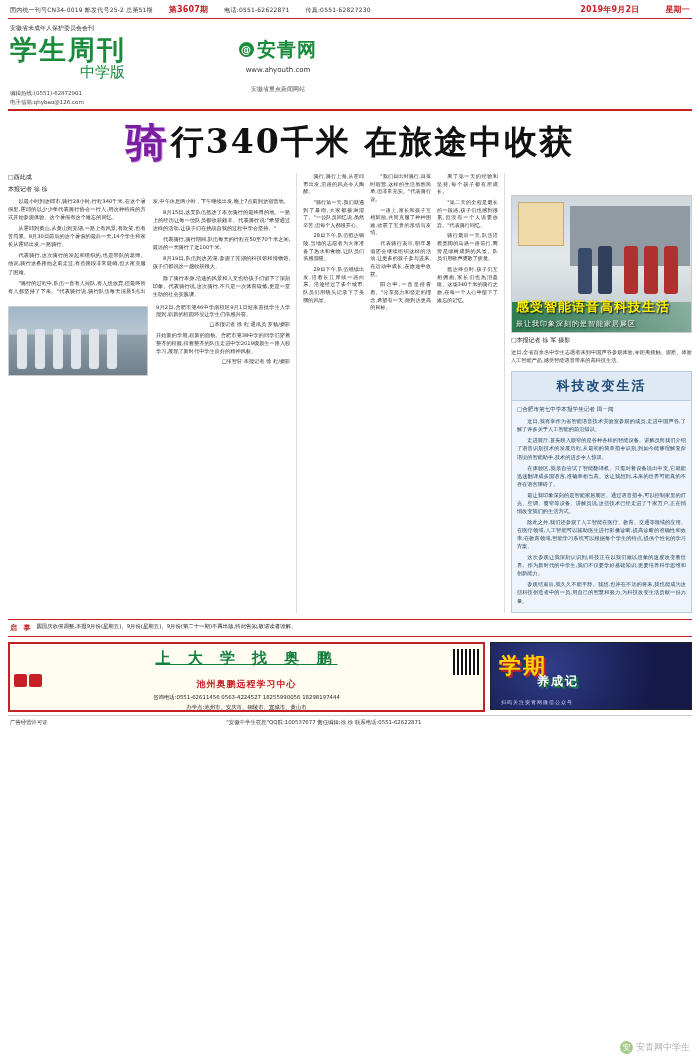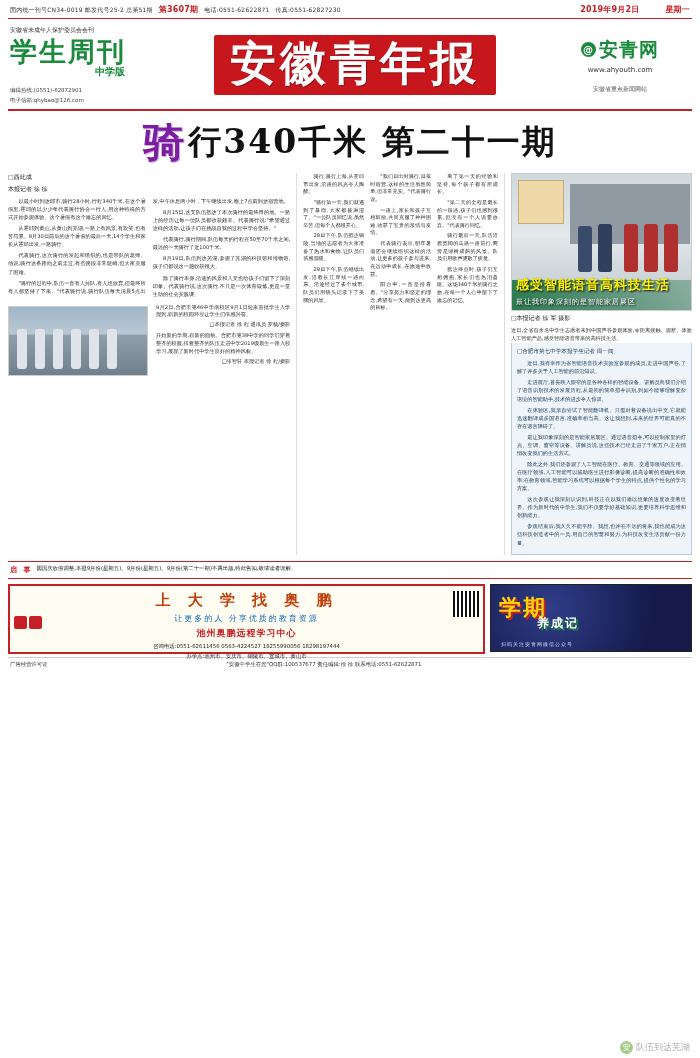--- a/index.html
+++ b/index.html
@@ -18,38 +18,38 @@
     background:#ffffff;
   }
   
   .topbar{
     display:flex;align-items:center;justify-content:space-between;
     font-size:6px;color:#333;
     border-bottom:1px solid #c62026;
     padding:4px 2px 3px 2px;
     letter-spacing:.2px;
   }
-  .topbar .left{display:flex;gap:6px;align-items:baseline;}
+  .topbar .left{display:flex;gap:16px;align-items:baseline;}
   .topbar .issue{color:#c62026;font-weight:bold;font-size:8px;}
   .topbar .right{display:flex;gap:26px;align-items:baseline;color:#c62026;font-weight:bold;font-size:8px;}
   
   .masthead{
     display:flex;align-items:center;justify-content:flex-start;
     padding:6px 2px 4px 2px;
     border-bottom:2px solid #c62026;
     height:92px;box-sizing:border-box;gap:48px;
   }
   .mh-left{width:150px;}
   .mh-left .supervisor{font-size:6px;color:#333;margin-bottom:3px;}
   .mh-left .weekly{
     color:#1a8a3c;font-size:27px;font-weight:bold;letter-spacing:2px;
     font-family:"DejaVu Sans","Liberation Sans",sans-serif;
     line-height:1;
   }
-  .mh-left .edition{font-size:10px;color:#1a8a3c;text-align:right;width:115px;margin-top:0;font-weight:bold;}
+  .mh-left .edition{font-size:15px;color:#1a8a3c;text-align:right;width:115px;margin-top:0;}
   .mh-left .contact{font-size:5.5px;color:#444;margin-top:7px;line-height:1.5;}
   .mh-center{
     flex:1;display:flex;align-items:center;justify-content:center;
   }
   .mh-title{
     background:#c8161d;color:#fff;
     font-size:46px;font-weight:bold;letter-spacing:4px;
     padding:4px 16px 8px 16px;
     line-height:1.05;
     font-family:"DejaVu Serif","Liberation Serif",serif;
@@ -95,21 +95,21 @@
     font-size:5.2px;line-height:1.55;text-align:justify;color:#2b2b2b;
   }
   .story3{
     column-count:3;column-gap:6px;
     font-size:5.1px;line-height:1.5;text-align:justify;color:#2b2b2b;
   }
   .story p{margin:0 0 3px 0;text-indent:2em;}
   .story3 p{margin:0 0 3px 0;text-indent:2em;}
   
   .photo{
-    position:relative;border:1px solid #ccc;overflow:hidden;
+    position:relative;border:1px solid #ccc;overflow:hidden;margin-top:22px;
   }
   .photo .caption-tag{
     position:absolute;left:5px;bottom:4px;
     color:#fff;font-size:12px;font-weight:bold;letter-spacing:2px;
     text-shadow:1px 1px 2px rgba(0,0,0,.8);
   }
   .school-photo{
     height:165px;margin-top:5px;
     background:
       linear-gradient(180deg,#b8d8ee 0%,#cfe5f4 26%,#cfe5f4 32%,#e7e4dc 33%,#e0ddd4 52%,#3f7f4a 53%,#4e8c55 62%,#c0653f 63%,#cf7248 86%,#b9603c 100%);
@@ -162,24 +162,24 @@
     margin-top:6px;padding:3px 2px;font-size:5.4px;color:#222;
     display:flex;gap:4px;align-items:flex-start;
   }
   .notice .tag{color:#c62026;font-weight:bold;font-size:7px;letter-spacing:2px;}
   
   .ads{display:flex;gap:5px;margin-top:5px;align-items:stretch;}
   .ad1{
     flex:1;border:2px solid #c62026;background:#fffdf2;position:relative;height:66px;
   }
   .ad1 .title{
-    text-align:center;color:#c2410c;font-weight:bold;font-size:15px;letter-spacing:6px;padding-top:5px;
+    text-align:center;color:#15803d;font-weight:bold;font-size:15px;letter-spacing:6px;padding-top:5px;text-decoration:underline;
   }
   .ad1 .sub{text-align:center;color:#0a66b3;font-size:8px;margin-top:3px;letter-spacing:2px;}
-  .ad1 .line{text-align:center;color:#c62026;font-size:9px;margin-top:3px;font-weight:bold;letter-spacing:1px;}
+  .ad1 .line{text-align:center;color:#c62026;font-size:9px;margin-top:10px;font-weight:bold;letter-spacing:1px;}
   .ad1 .tel{text-align:center;color:#222;font-size:5.4px;margin-top:3px;}
   .ad1 .qr{position:absolute;right:4px;top:5px;width:26px;height:26px;background:
      repeating-linear-gradient(90deg,#111 0 2px,#fff 2px 4px),
      repeating-linear-gradient(0deg,#111 0 2px,transparent 2px 4px);}
   .ad1 .badges{position:absolute;left:4px;top:30px;display:flex;gap:2px;}
   .badge{width:13px;height:13px;border-radius:2px;background:#c62026;}
   .ad2{
     width:200px;border:1px solid #222;height:66px;position:relative;
     background:radial-gradient(circle at 30% 35%,#2f3d88 0%,#151a4a 70%);
     overflow:hidden;
@@ -219,36 +219,33 @@
   </div>
 
   <div class="masthead">
     <div class="mh-left">
       <div class="supervisor">安徽省未成年人保护委员会会刊</div>
       <div class="weekly">学生周刊</div>
       <div class="edition">中学版</div>
       <div class="contact">编辑热线:(0551)-62872901</div>
       <div class="contact" style="margin-top:1px">电子信箱:qhybao@126.com</div>
     </div>
-    <div class="mh-center">
-      <div class="mh-title">安徽青年报</div>
-    </div>
     <div class="mh-right">
       <div class="logo">
         <span class="at">@</span>
         <span>安青网</span>
       </div>
       <div class="url">www.ahyouth.com</div>
       <div class="sub">安徽省重点新闻网站</div>
     </div>
   </div>
 
   <div class="headline">
     <span class="big">骑</span>
-    <span class="rest">行340千米 第二十一期</span>
+    <span class="rest">行340千米 在旅途中收获</span>
   </div>
 
   <div class="content">
 
     <div class="col-left">
       <div class="byline">□西此成</div>
       <div class="byline">本报记者  徐  徐</div>
 
       <div class="story">
         <p>以最小时到达郎市,骑行28小时,行程340千米,在这个暑假里,霍邱的以少少年代表骑行协会一行人,用这种特殊的方式开始参观体验。这个暑假有这个难忘的回忆。</p>
@@ -311,20 +308,21 @@
         <div class="person" style="left:112px;top:50px;width:14px;height:48px;background:#b03030;"></div>
         <div class="person" style="left:132px;top:50px;width:14px;height:48px;background:#b03030;"></div>
         <div class="person" style="left:152px;top:50px;width:14px;height:48px;background:#b03030;"></div>
         <div class="green-strip"></div>
         <div class="overlay-title">感受智能语音高科技生活</div>
         <div class="overlay-sub">最让我印象深刻的是智能家居展区</div>
       </div>
       <div class="byline" style="margin-top:3px">□本报记者  徐  军  摄影</div>
       <div class="cap-text">近日,全省百余名中学生志愿者来到中国声谷参观体验,零距离接触、观察、体验人工智能产品,感受智能语音带来的高科技生活。</div>
 
+      <div class="box-head">科技改变生活</div>
       <div class="box-body">
         <div class="box-sub">□合肥市第七中学本报学生记者  周一闻</div>
         <p>近日,我有幸作为省智能语音技术实验室参观的成员,走进中国声谷,了解了许多关于人工智能的前沿知识。</p>
         <p>走进展厅,首先映入眼帘的是各种各样的智能设备。讲解员向我们介绍了语音识别技术的发展历程,从最初的简单指令识别,到如今能够理解复杂语境的智能助手,技术的进步令人惊叹。</p>
         <p>在体验区,我亲自尝试了智能翻译机。只需对着设备说出中文,它就能迅速翻译成多国语言,准确率相当高。这让我想到,未来的世界可能真的不存在语言障碍了。</p>
         <p>最让我印象深刻的是智能家居展区。通过语音指令,可以控制家里的灯光、空调、窗帘等设备。讲解员说,这些技术已经走进了千家万户,正在悄悄改变我们的生活方式。</p>
         <p>除此之外,我们还参观了人工智能在医疗、教育、交通等领域的应用。在医疗领域,人工智能可以辅助医生进行影像诊断,提高诊断的准确性和效率;在教育领域,智能学习系统可以根据每个学生的特点,提供个性化的学习方案。</p>
         <p>这次参观让我深刻认识到,科技正在以我们难以想象的速度改变着世界。作为新时代的中学生,我们不仅要学好基础知识,更要培养科学思维和创新能力。</p>
         <p>参观结束后,我久久不能平静。我想,也许在不远的将来,我也能成为这些科技创造者中的一员,用自己的智慧和努力,为科技改变生活贡献一份力量。</p>
       </div>
@@ -332,21 +330,20 @@
   </div>
 
   <div class="notice">
     <span class="tag">启  事</span>
     <span>因国庆放假调整,本报9月份(星期五)、9月份(星期五)、9月份(第二十一期)不再出版,特此告知,敬请读者谅解。</span>
   </div>
 
   <div class="ads">
     <div class="ad1">
       <div class="title">上 大 学  找 奥 鹏</div>
-      <div class="sub">让更多的人  分享优质的教育资源</div>
       <div class="line">池州奥鹏远程学习中心</div>
       <div class="tel">咨询电话:0551-62611456 0563-4224527 18255990056 18298197444</div>
       <div class="tel">办学点:池州市、安庆市、铜陵市、宣城市、黄山市</div>
       <div class="qr"></div>
       <div class="badges">
         <div class="badge"></div>
         <div class="badge"></div>
       </div>
     </div>
     <div class="ad2">
@@ -357,15 +354,15 @@
   </div>
 
   <div class="bottombar">
     <span>广告经营许可证</span>
     <span>"安徽中学生在您"QQ群:100537677   责任编辑:徐  徐    联系电话:0551-62622871</span>
     <span style="width:90px"></span>
   </div>
 
   <div class="watermark">
     <span class="wm-circle">安</span>
-    <span>队伍到达芜湖</span>
+    <span>安青网中学生</span>
   </div>
 </div>
 
 </body></html>

